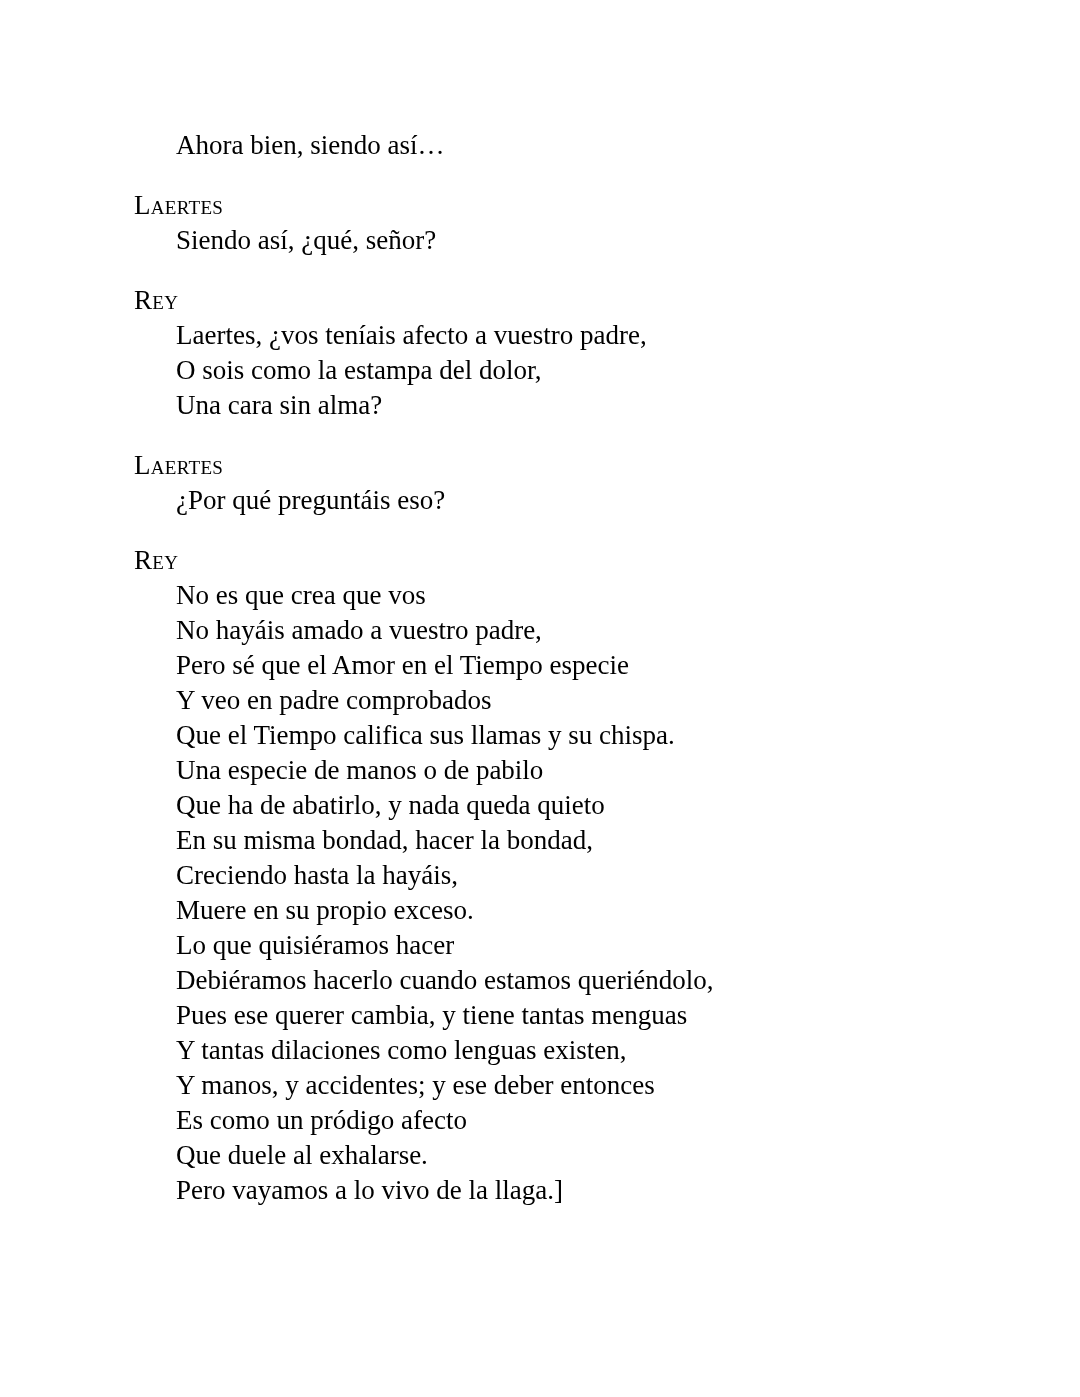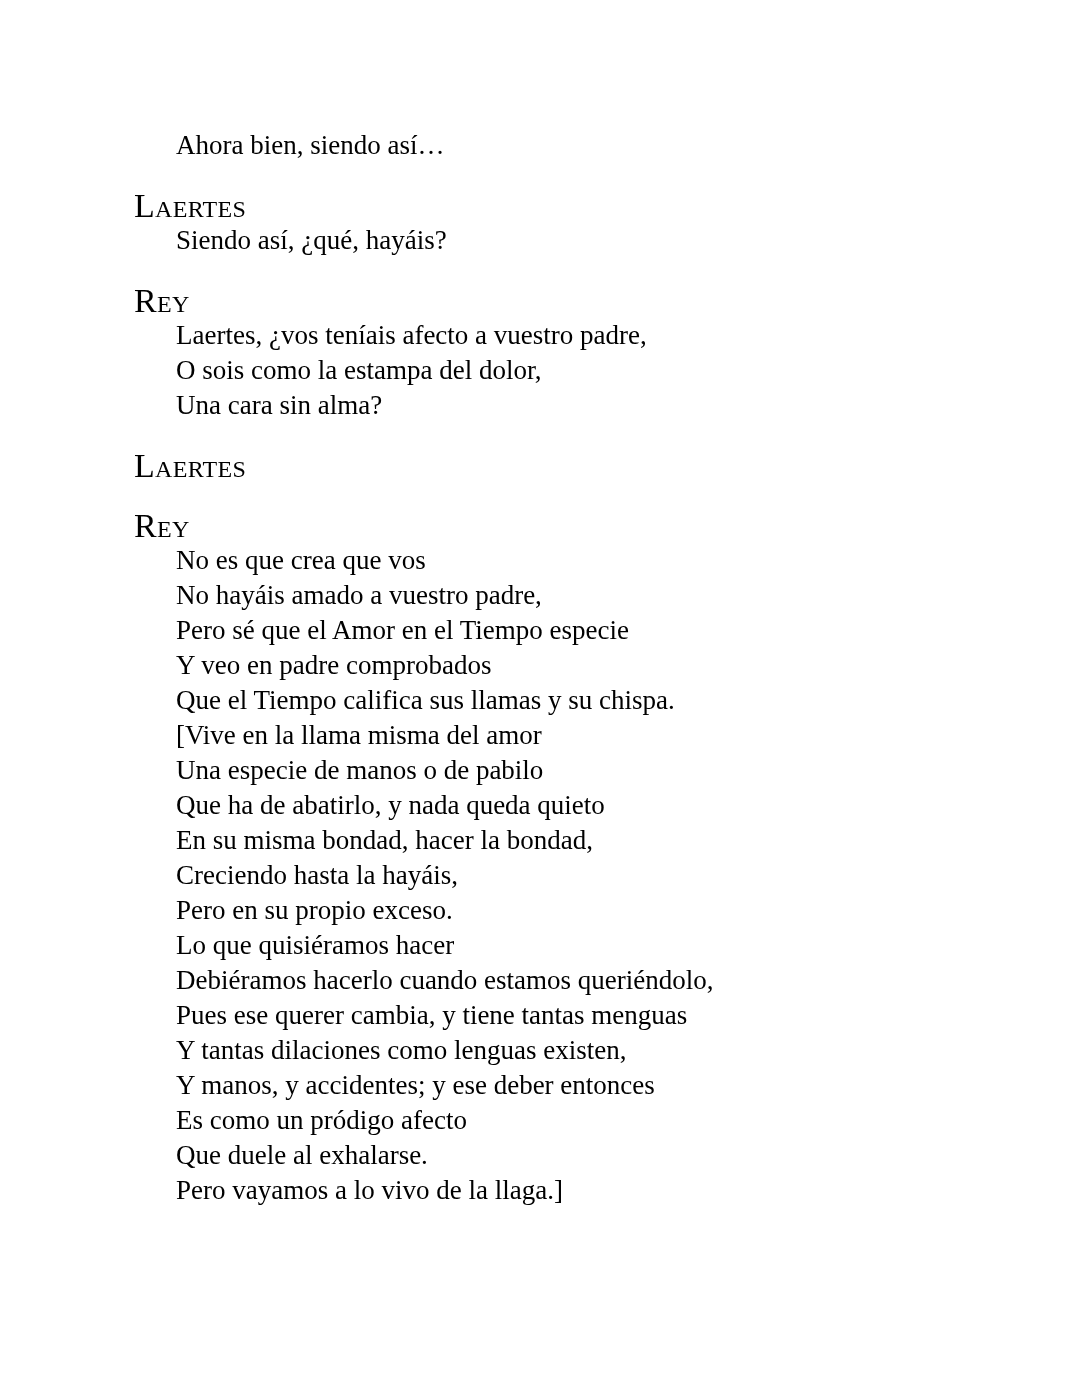--- a/index.html
+++ b/index.html
@@ -21,21 +21,21 @@
     padding: 128px 36px 0 134px;
     background: #ffffff;
   }
   .block {
     margin-bottom: 25px;
   }
   .block:last-child {
     margin-bottom: 0;
   }
   .speaker {
-    font-size: 34px;
+    font-size: 27px;
     line-height: 35px;
     font-variant: small-caps;
     letter-spacing: 0.3px;
     white-space: pre;
   }
   .line {
     font-size: 27px;
     line-height: 35px;
     padding-left: 42px;
     white-space: pre;
@@ -44,44 +44,44 @@
 </head>
 <body>
 
 <div class="page">
   <div id="blocks">
       <div class="block">
         <div class="line">Ahora bien, siendo así…</div>
       </div>
       <div class="block">
         <div class="speaker">Laertes</div>
-        <div class="line">Siendo así, ¿qué, hayáis?</div>
+        <div class="line">Siendo así, ¿qué, señor?</div>
       </div>
       <div class="block">
         <div class="speaker">Rey</div>
         <div class="line">Laertes, ¿vos teníais afecto a vuestro padre,</div>
         <div class="line">O sois como la estampa del dolor,</div>
         <div class="line">Una cara sin alma?</div>
       </div>
       <div class="block">
         <div class="speaker">Laertes</div>
+        <div class="line">¿Por qué preguntáis eso?</div>
       </div>
       <div class="block">
         <div class="speaker">Rey</div>
         <div class="line">No es que crea que vos</div>
         <div class="line">No hayáis amado a vuestro padre,</div>
         <div class="line">Pero sé que el Amor en el Tiempo especie</div>
         <div class="line">Y veo en padre comprobados</div>
         <div class="line">Que el Tiempo califica sus llamas y su chispa.</div>
-        <div class="line">[Vive en la llama misma del amor</div>
         <div class="line">Una especie de manos o de pabilo</div>
         <div class="line">Que ha de abatirlo, y nada queda quieto</div>
         <div class="line">En su misma bondad, hacer la bondad,</div>
         <div class="line">Creciendo hasta la hayáis,</div>
-        <div class="line">Pero en su propio exceso.</div>
+        <div class="line">Muere en su propio exceso.</div>
         <div class="line">Lo que quisiéramos hacer</div>
         <div class="line">Debiéramos hacerlo cuando estamos queriéndolo,</div>
         <div class="line">Pues ese querer cambia, y tiene tantas menguas</div>
         <div class="line">Y tantas dilaciones como lenguas existen,</div>
         <div class="line">Y manos, y accidentes; y ese deber entonces</div>
         <div class="line">Es como un pródigo afecto</div>
         <div class="line">Que duele al exhalarse.</div>
         <div class="line">Pero vayamos a lo vivo de la llaga.]</div>
       </div>
     </div>

